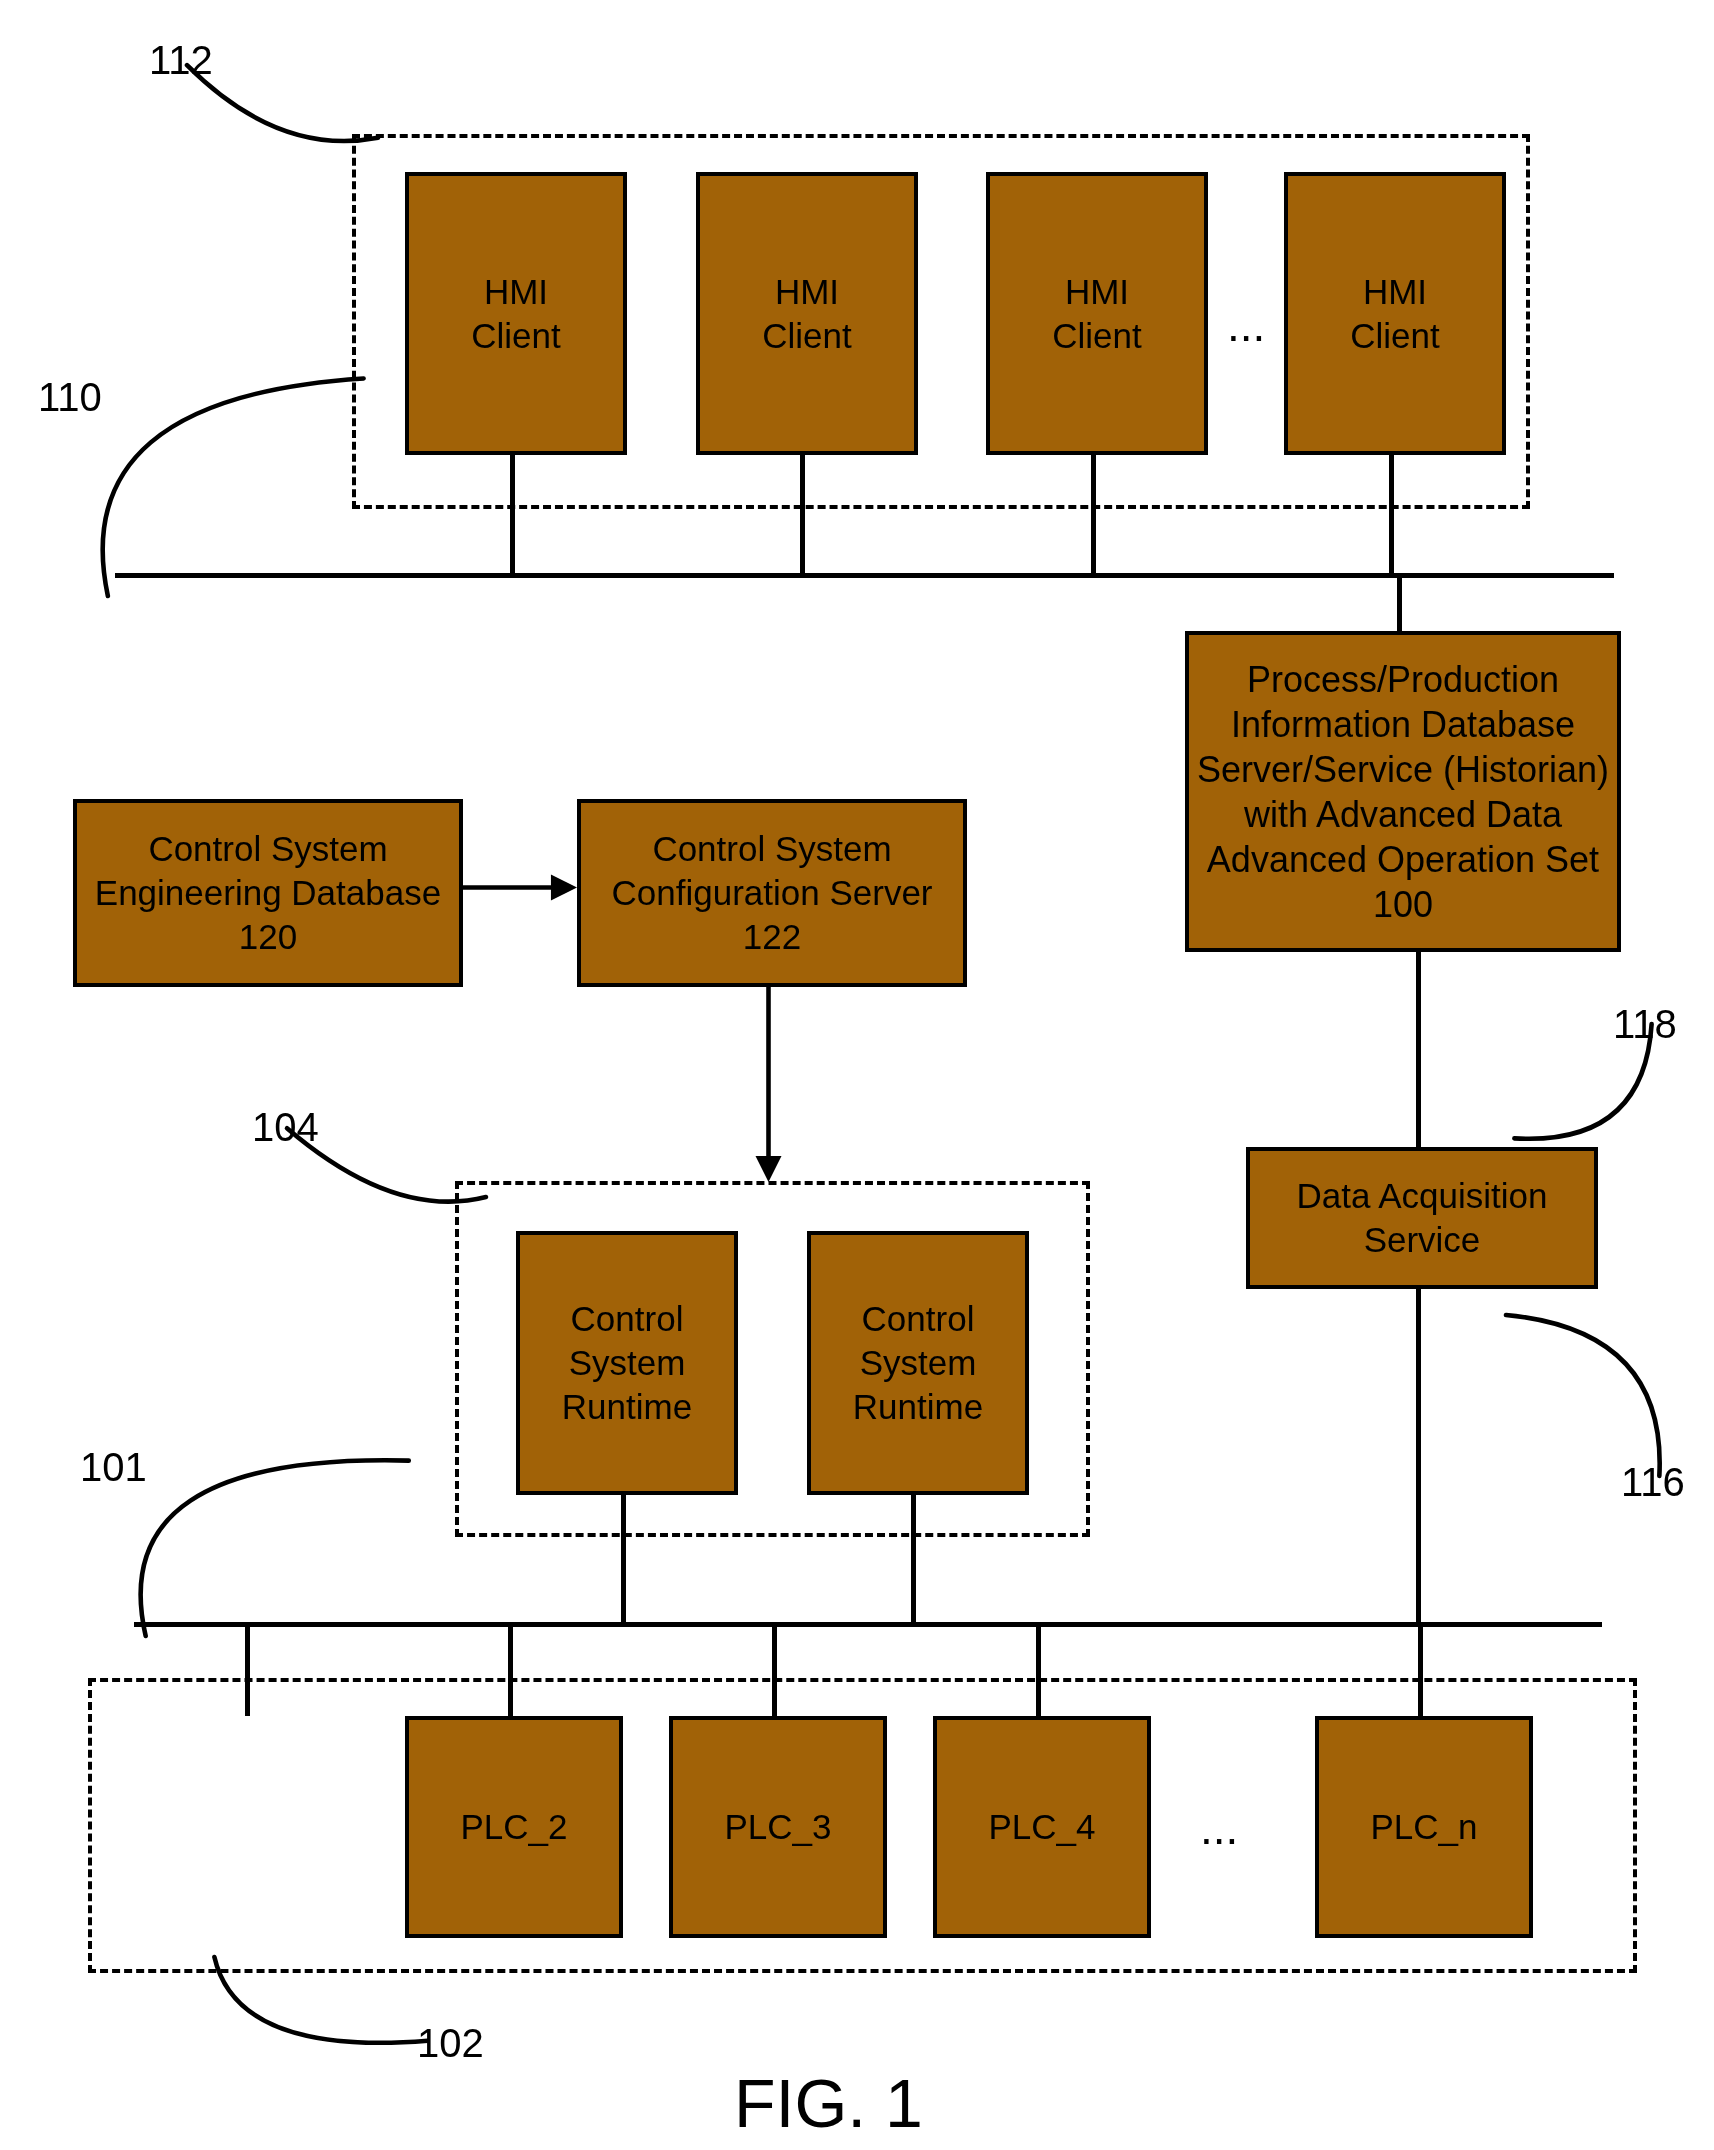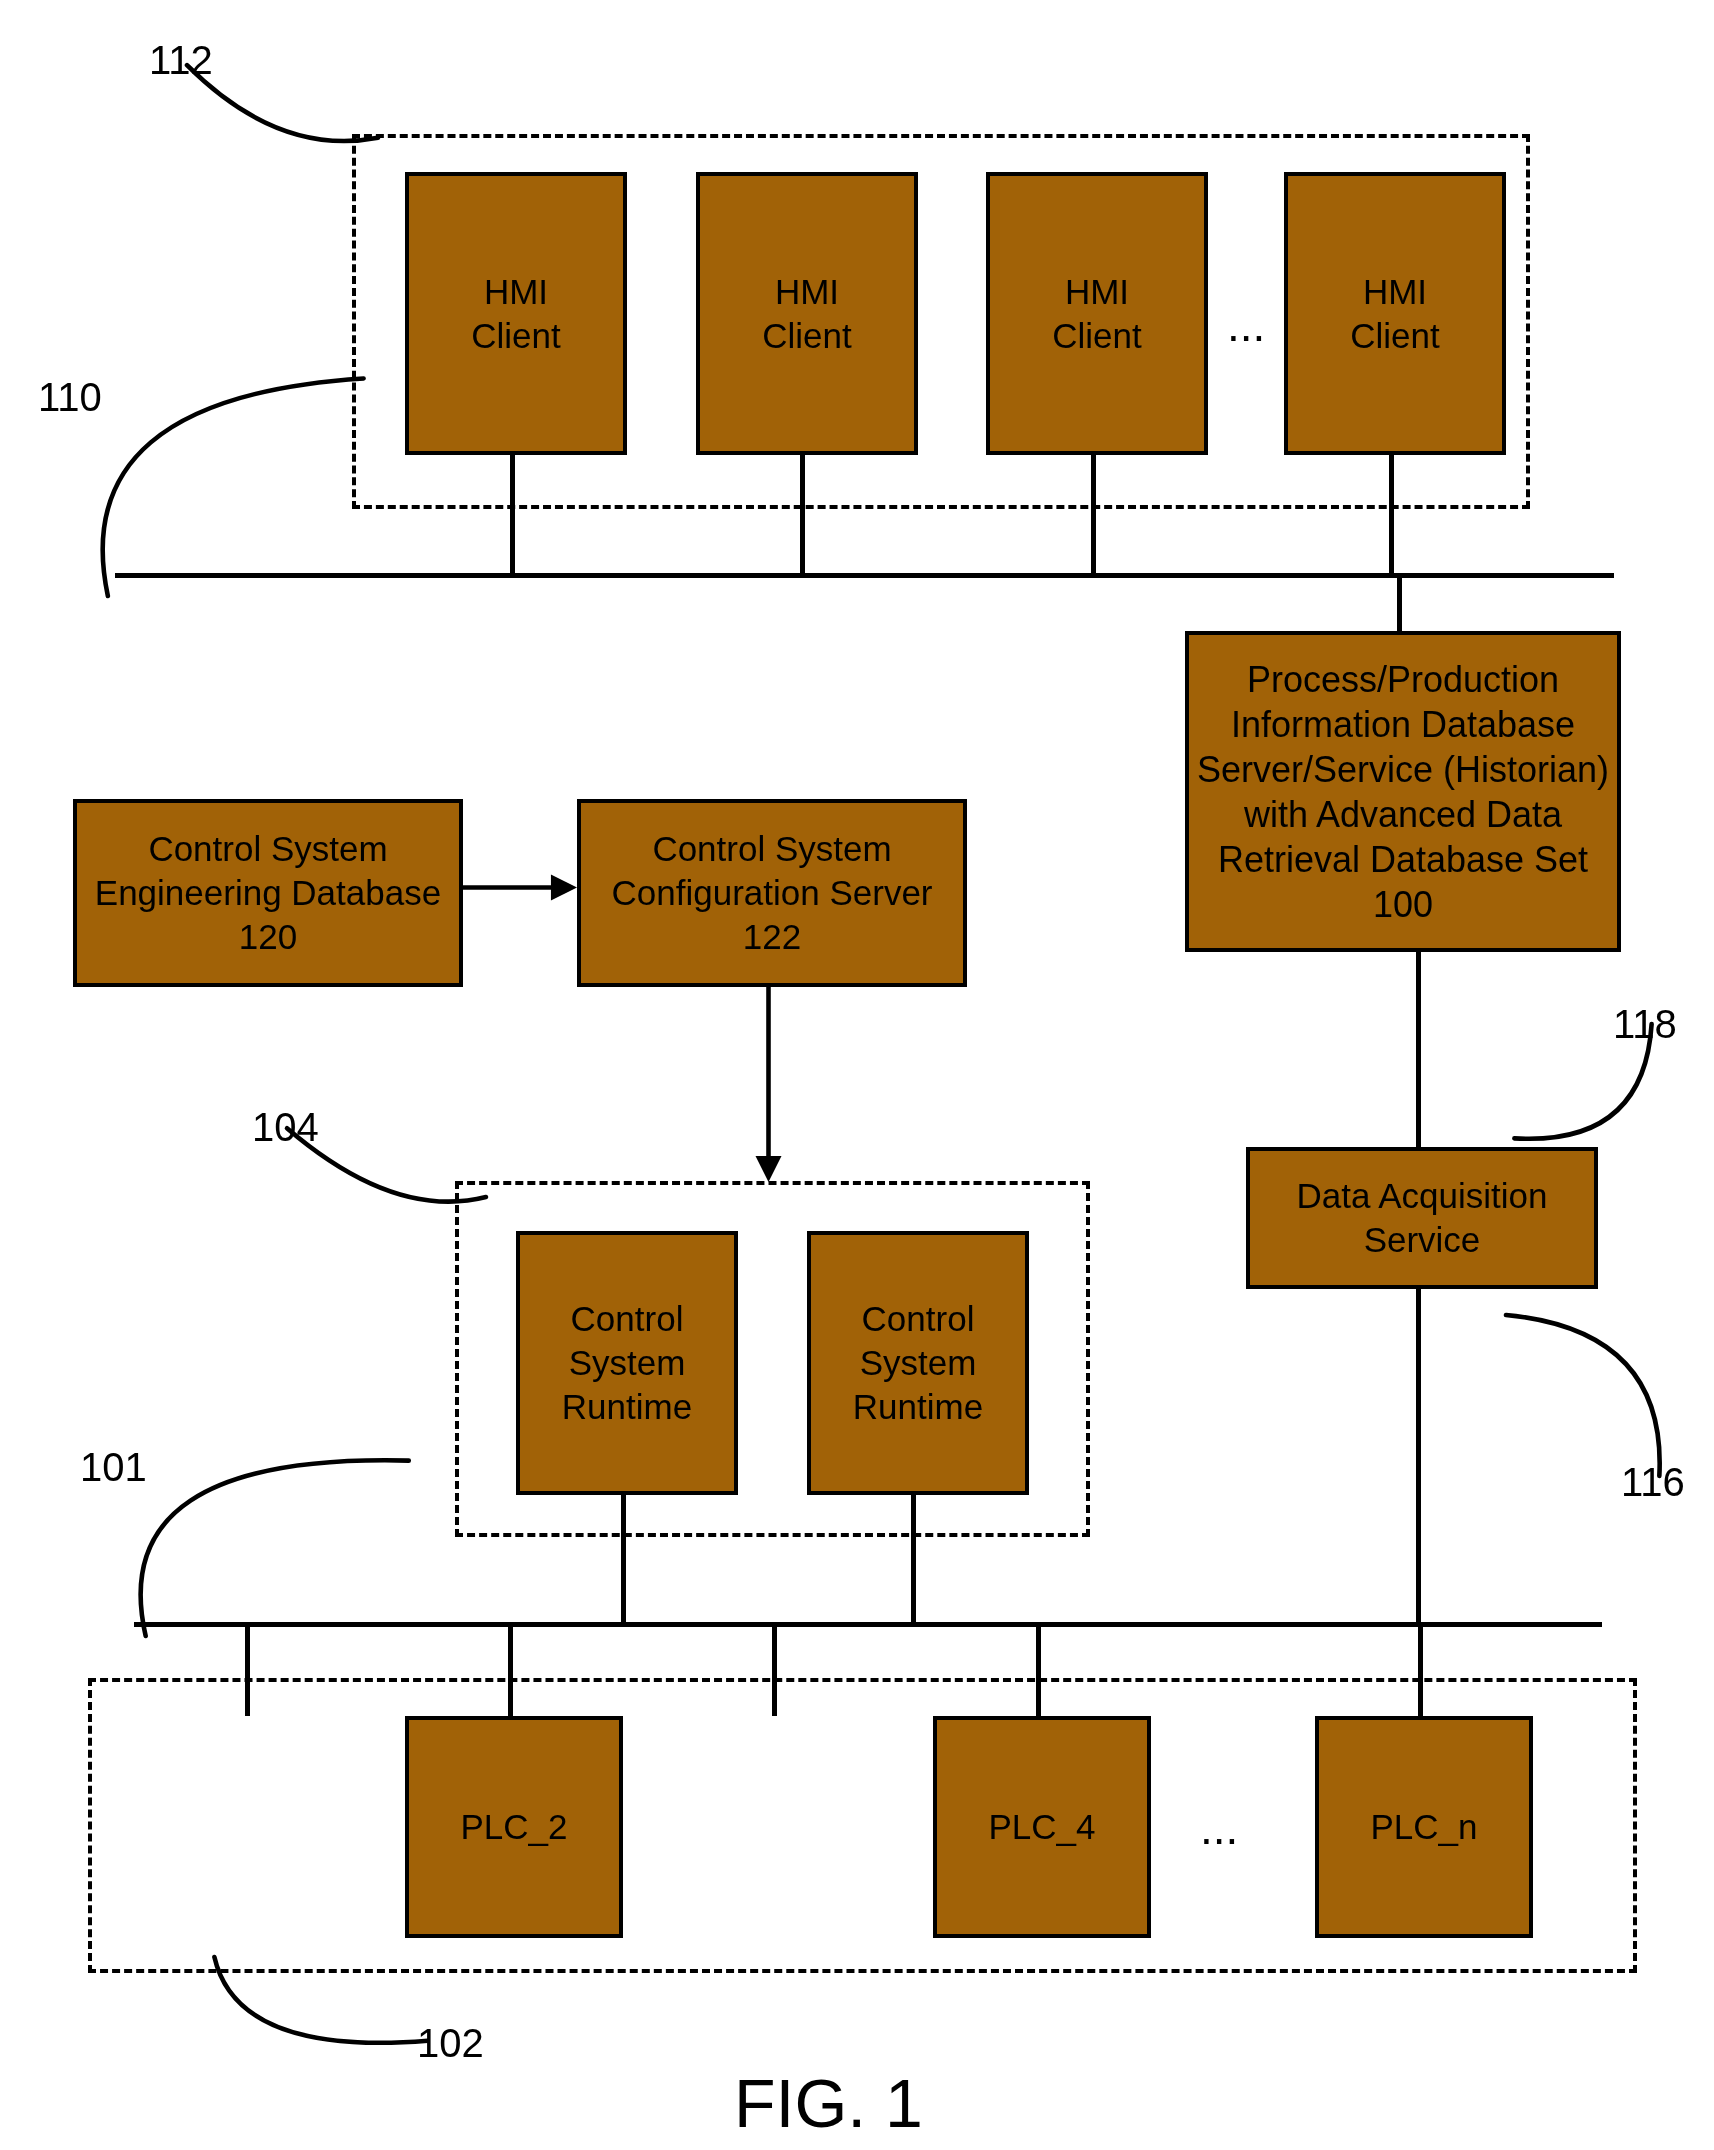--- a/index.html
+++ b/index.html
@@ -44,21 +44,21 @@
   <svg style="position:absolute;left:96px;top:367px;width:268px;height:229px;overflow:visible" viewBox="0 0 350 300" width="268" height="229">
     <path d="M15 300 Q-40 40 350 15" stroke="#000" stroke-width="6" fill="none" stroke-linecap="round"></path>
   </svg>
   <div class="label" style="left:38px;top:375px">110</div>
 
   <div class="box" style="left:1185px;top:631px;width:428px;height:313px;font-size:36px">
      <span>Process/Production</span>
      <span>Information Database</span>
      <span>Server/Service (Historian)</span>
      <span>with Advanced Data</span>
-     <span>Retrieval Database Set</span>
+     <span>Advanced Operation Set</span>
      <span class="underline">100</span>
   </div>
   <div class="line" style="left:1397px;top:578px;width:4.6px;height:53px"></div>
 
   <div class="box" style="left:73px;top:799px;width:382px;height:180px">
      <span>Control System</span>
      <span>Engineering Database</span>
      <span class="underline">120</span>
   </div>
 
@@ -112,20 +112,21 @@
 
   <div class="line" style="left:134px;top:1622px;width:1468px;height:4.6px"></div>
 
   <svg style="position:absolute;left:134px;top:1453px;width:275px;height:183px;overflow:visible" viewBox="0 0 360 240" width="275" height="183">
     <path d="M15 240 Q-40 0 360 10" stroke="#000" stroke-width="6" fill="none" stroke-linecap="round"></path>
   </svg>
   <div class="label" style="left:80px;top:1445px">101</div>
 
   <div class="dashed" style="left:88px;top:1678px;width:1541px;height:287px"></div>
   <div class="box" style="left:405px;top:1716px;width:210px;height:214px">PLC_2</div>
+  <div class="box" style="left:669px;top:1716px;width:210px;height:214px">PLC_3</div>
   <div class="box" style="left:933px;top:1716px;width:210px;height:214px">PLC_4</div>
   <div class="label" style="left:1200px;top:1801px;font-size:46px">...</div>
   <div class="box" style="left:1315px;top:1716px;width:210px;height:214px">PLC_n</div>
 
   <div class="line" style="left:245px;top:1627px;width:4.6px;height:89px"></div>
   <div class="line" style="left:508px;top:1627px;width:4.6px;height:89px"></div>
   <div class="line" style="left:772px;top:1627px;width:4.6px;height:89px"></div>
   <div class="line" style="left:1036px;top:1627px;width:4.6px;height:89px"></div>
   <div class="line" style="left:1418px;top:1627px;width:4.6px;height:89px"></div>
 

